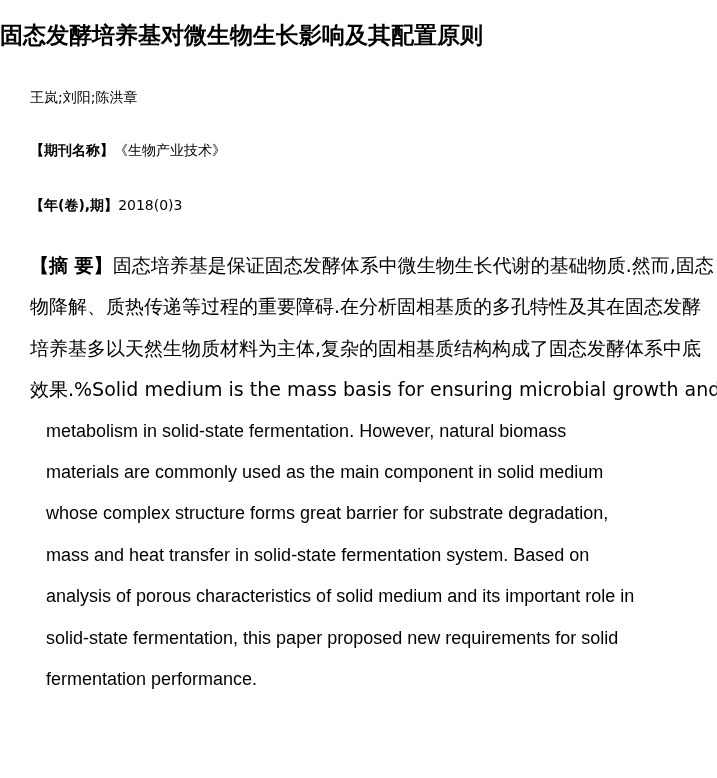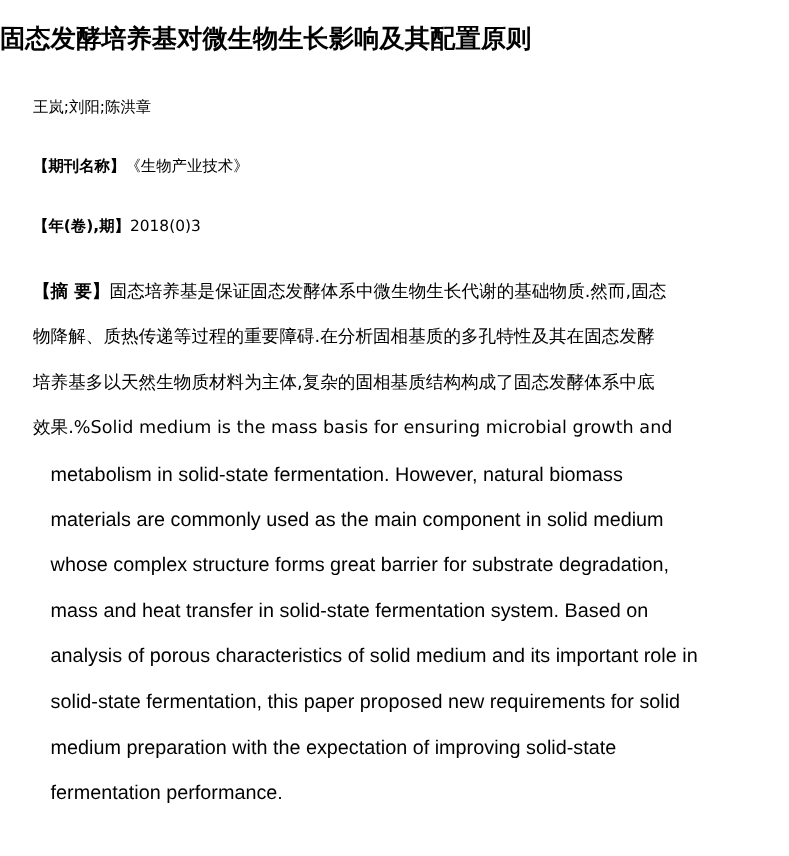--- a/index.html
+++ b/index.html
@@ -6,21 +6,21 @@
   body { width: 717px; height: 778px; position: relative; overflow: hidden;
          font-family: "DejaVu Sans", "Liberation Sans", sans-serif; color: #000; }
   .title { position: absolute; top: 20px; left: 0; width: 717px; 
            font-size: 23px; font-weight: bold; letter-spacing: 0px; white-space: nowrap; }
   .authors { position: absolute; top: 89px; left: 30px; font-size: 14px; white-space: nowrap; }
   .field { position: absolute; left: 30px; font-size: 14px; white-space: nowrap; }
   .field .label { font-weight: bold; }
   .journal { top: 142px; }
   .issue { top: 197px; }
   .abstract { position: absolute; top: 252px; left: 30px; width: 680px; }
-  .abstract .line { height: 41.4px; line-height: 26px; font-size: 16px; white-space: nowrap; }
+  .abstract .line { height: 41.4px; line-height: 26px; font-size: 19px; white-space: nowrap; }
   .abstract .line.en { font-family: "Liberation Sans", sans-serif; font-size: 18px; margin-left: 16px; }
   .abstract .label { font-weight: bold; }
 </style>
 </head>
 <body>
 
 <div>
   <div class="title">固态发酵培养基对微生物生长影响及其配置原则</div>
 
   <div class="authors">王岚;刘阳;陈洪章</div>
@@ -37,16 +37,15 @@
     <div class="line"><span class="label">【摘 要】</span><span>固态培养基是保证固态发酵体系中微生物生长代谢的基础物质.然而,固态</span></div>
     <div class="line">物降解、质热传递等过程的重要障碍.在分析固相基质的多孔特性及其在固态发酵</div>
     <div class="line">培养基多以天然生物质材料为主体,复杂的固相基质结构构成了固态发酵体系中底</div>
     <div class="line">效果.%Solid medium is the mass basis for ensuring microbial growth and</div>
     <div class="line en">metabolism in solid-state fermentation. However, natural biomass</div>
     <div class="line en">materials are commonly used as the main component in solid medium</div>
     <div class="line en">whose complex structure forms great barrier for substrate degradation,</div>
     <div class="line en">mass and heat transfer in solid-state fermentation system. Based on</div>
     <div class="line en">analysis of porous characteristics of solid medium and its important role in</div>
     <div class="line en">solid-state fermentation, this paper proposed new requirements for solid</div>
-    <div class="line en">medium preparation with the expectation of improving solid-state</div>
     <div class="line en">fermentation performance.</div>
   </div>
 </div>
 
 </body></html>

